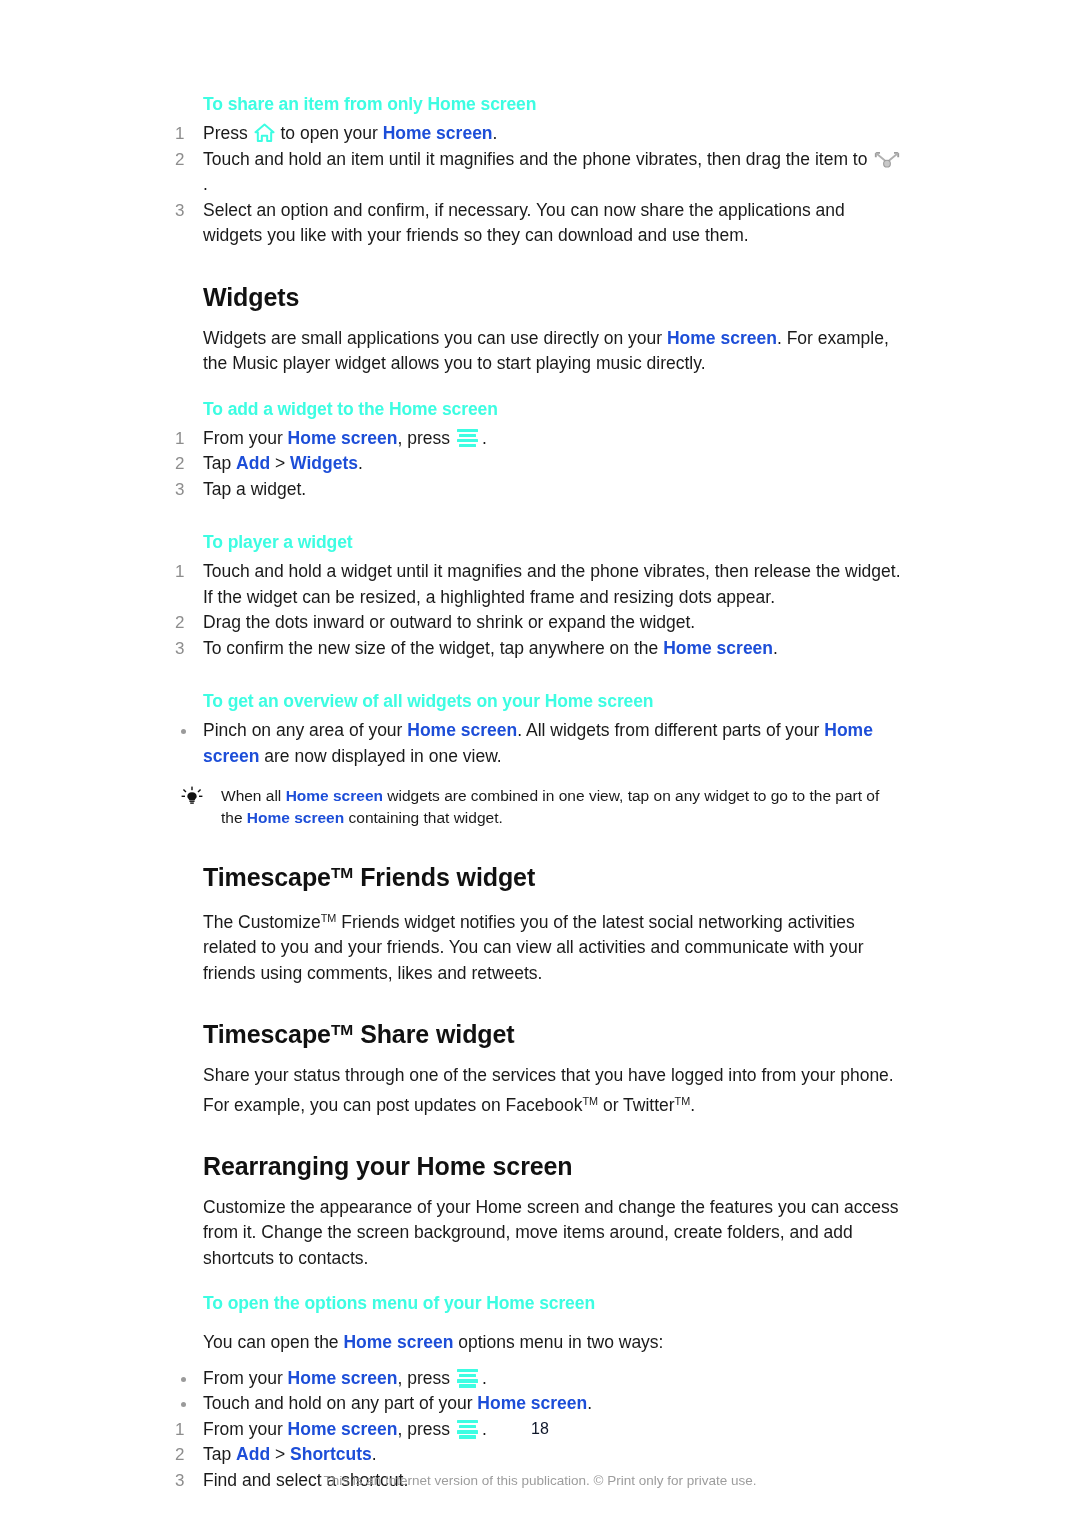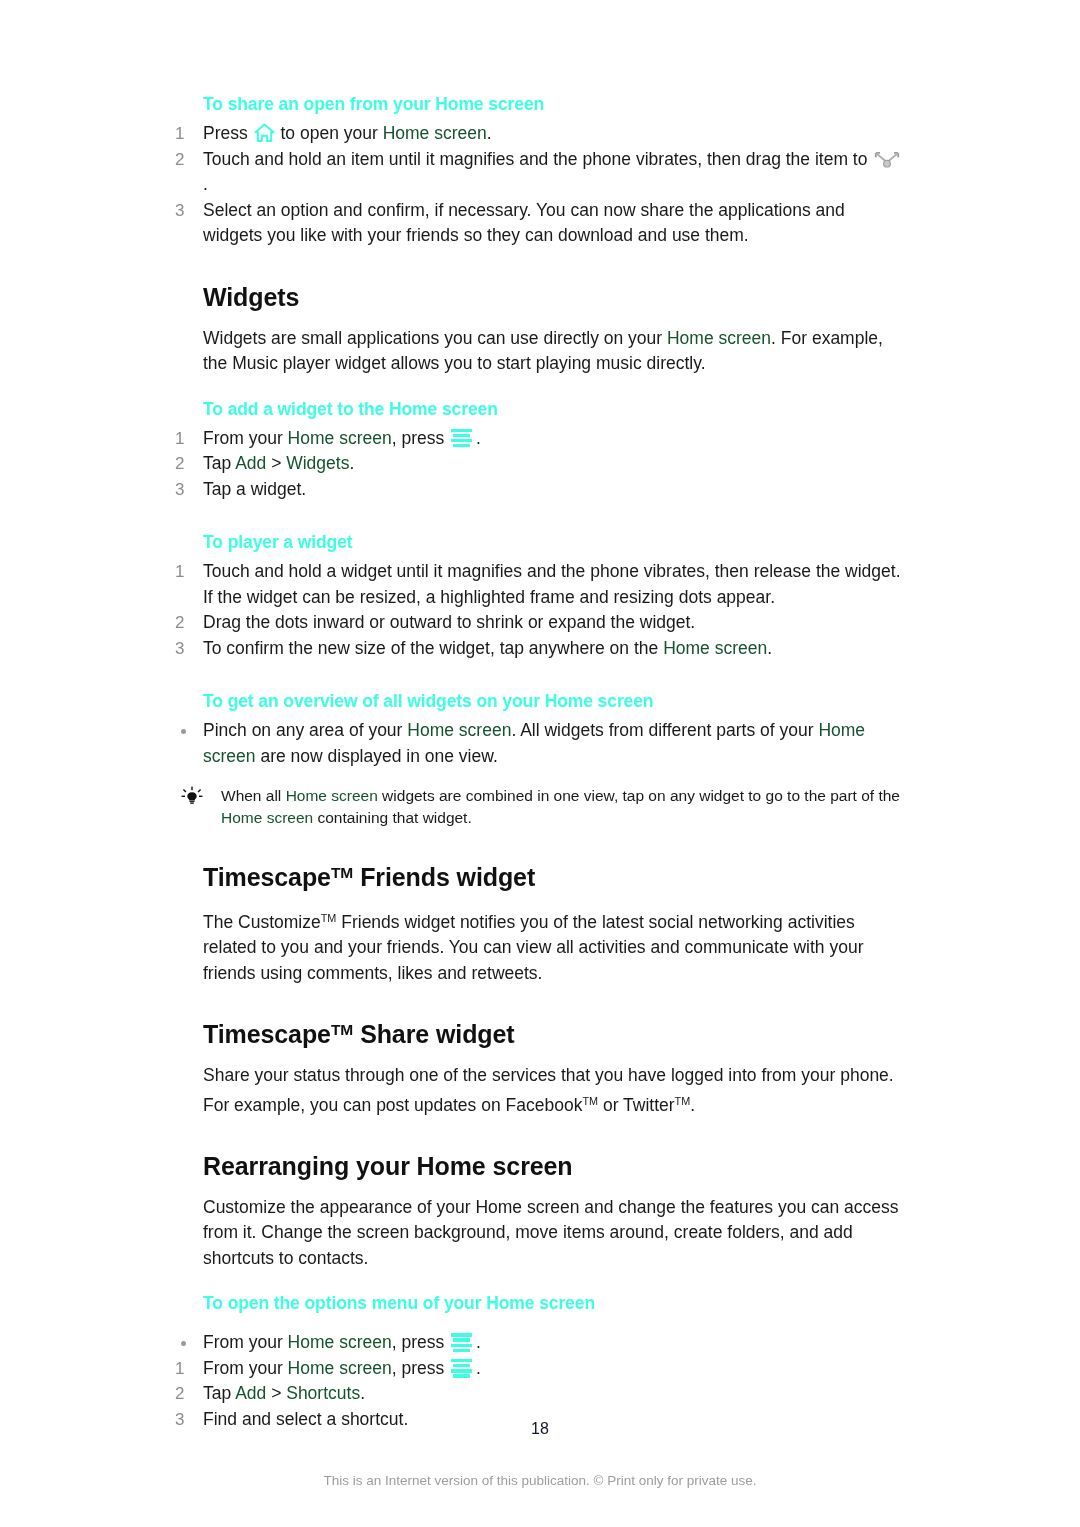--- a/index.html
+++ b/index.html
@@ -97,21 +97,21 @@
     color: #1a1a1a;
   }
   .tip .bulb {
     position: absolute;
     left: 6px;
     top: 1px;
     width: 22px;
     height: 22px;
   }
 
-  b, strong { font-weight: normal; color: #14532d; }
+  b, strong { font-weight: bold; color: #1d4ed8; }
 
   .tm {
     font-size: 0.62em;
     vertical-align: 0.52em;
     letter-spacing: 0;
   }
 
   
   .icon-inline {
     display: inline-block;
@@ -159,21 +159,21 @@
     font-size: 13.5px;
     color: #9d9d9d;
   }
 </style>
 </head>
 <body>
 
 <div class="page">
   <div class="content">
 
-    <div class="subhead">To share an open from your Home screen</div>
+    <div class="subhead">To share an item from only Home screen</div>
 
     <ol class="steps">
       <li>
         <span class="marker">1</span>
         <span>Press </span><span class="icon-inline icon-home"><svg viewBox="0 0 22 21" width="21" height="20">
               <path d="M11 1.6 L1.5 9.6 L4 9.6 L4 19 L8.2 19 L8.2 13.4 L13.8 13.4 L13.8 19 L18 19 L18 9.6 L20.5 9.6 Z" fill="none" stroke="#3dfde2" stroke-width="2.1" stroke-linejoin="round"></path>
             </svg></span><span> to open your </span><b>Home screen</b><span>.</span>
       </li>
       <li>
         <span class="marker">2</span>
@@ -252,24 +252,29 @@
     <div class="h1 spaced"><span>Timescape</span><span class="tm">TM</span><span> Friends widget</span></div>
     <p class="para after"><span>The Customize</span><span class="tm">TM</span><span> Friends widget notifies you of the latest social networking activities related to you and your friends. You can view all activities and communicate with your friends using comments, likes and retweets.</span></p>
 
     <div class="h1 spaced"><span>Timescape</span><span class="tm">TM</span><span> Share widget</span></div>
     <p class="para after"><span>Share your status through one of the services that you have logged into from your phone. For example, you can post updates on Facebook</span><span class="tm">TM</span><span> or Twitter</span><span class="tm">TM</span><span>.</span></p>
 
     <div class="h1 spaced">Rearranging your Home screen</div>
     <p class="para after">Customize the appearance of your Home screen and change the features you can access from it. Change the screen background, move items around, create folders, and add shortcuts to contacts.</p>
 
     <div class="subhead tight">To open the options menu of your Home screen</div>
+    <p class="para" style="margin-bottom:10px"><span>You can open the </span><b>Home screen</b><span> options menu in two ways:</span></p>
     <ul class="bullets">
       <li>
         <span class="dot"></span>
         <span>From your </span><b>Home screen</b><span>, press </span><span class="icon-inline icon-menu"><i></i><i></i><i></i><i></i></span><span>.</span>
+      </li>
+      <li>
+        <span class="dot"></span>
+        <span>Touch and hold on any part of your </span><b>Home screen</b><span>.</span>
       </li>
     </ul>
 
     <ol class="steps">
       <li>
         <span class="marker">1</span>
         <span>From your </span><b>Home screen</b><span>, press </span><span class="icon-inline icon-menu"><i></i><i></i><i></i><i></i></span><span>.</span>
       </li>
       <li>
         <span class="marker">2</span>

